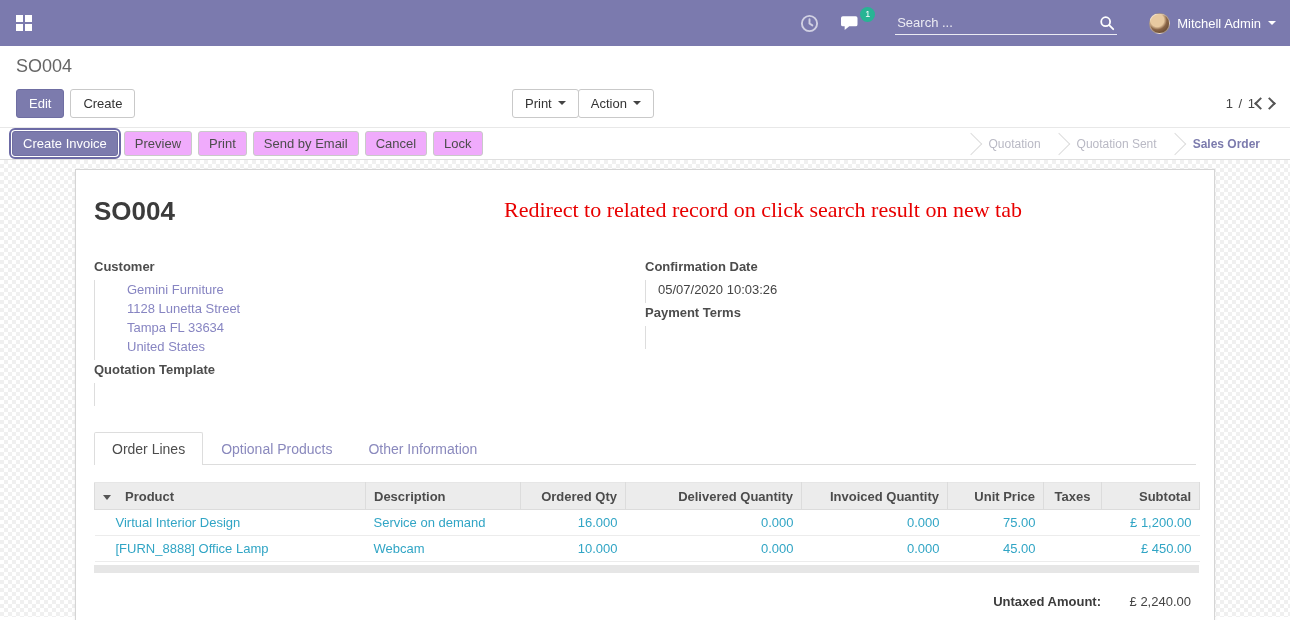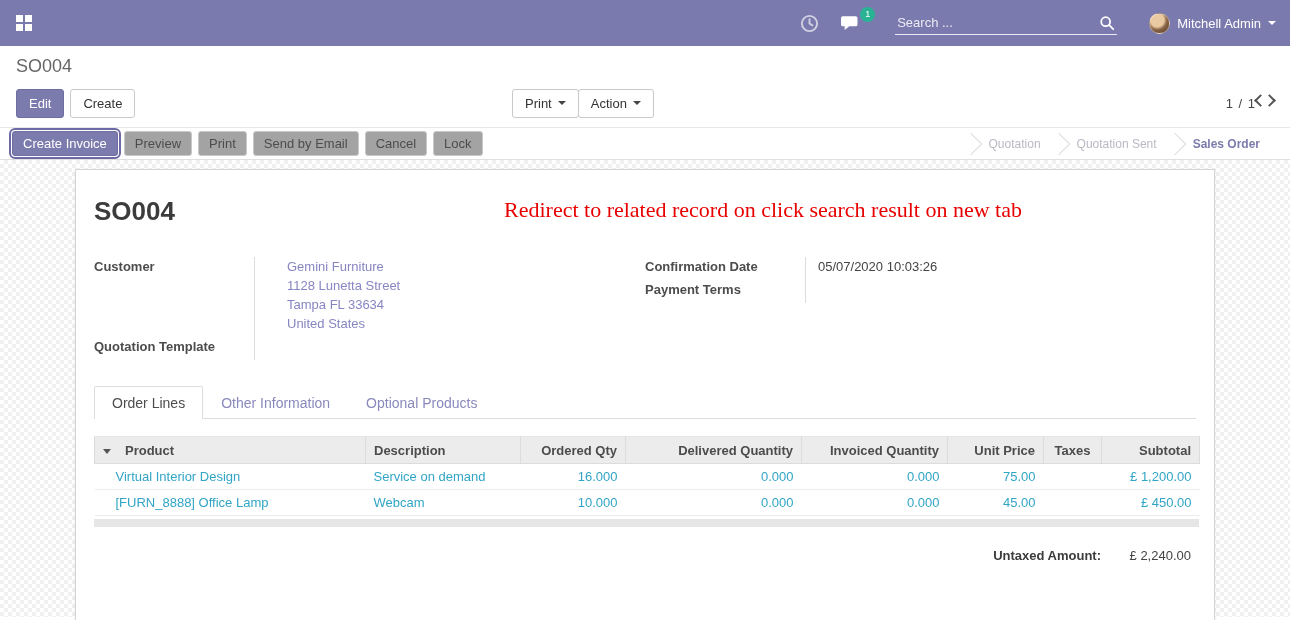--- a/index.html
+++ b/index.html
@@ -26,49 +26,49 @@
   .control-panel { padding: 10px 16px 8px; background: #fff; }
   .breadcrumb { font-size: 18px; color: #666; margin-bottom: 10px; }
   .cp-row { position: relative; display: flex; align-items: center; height: 32px; }
   .btn { display: inline-flex; align-items: center; gap: 6px; font-size: 13px; padding: 6px 12px; border: 1px solid #c9c9c9;
          border-radius: 3px; background: #fff; color: #333; cursor: pointer; font-family: "Liberation Sans", sans-serif; }
   .btn-primary { background: #7c7bad; border-color: #6f6ea2; color: #fff; }
   .btn-edit { margin-right: 6px; }
   .dropdown-group { position: absolute; left: 496px; display: flex; }
   .dropdown-group .btn + .btn { margin-left: -1px; }
   .caret-down-dark { width: 0; height: 0; border-left: 4px solid transparent; border-right: 4px solid transparent; border-top: 4px solid #444; }
-  .pager { margin-left: auto; display: flex; align-items: flex-start; }
+  .pager { margin-left: auto; display: flex; align-items: center; }
   .pager-value { font-size: 13px; color: #444; letter-spacing: 1px; }
   .chev { width: 9px; height: 9px; border-top: 2px solid #555; border-right: 2px solid #555; cursor: pointer; }
   .chev-left { transform: rotate(-135deg); }
   .chev-right { transform: rotate(45deg); }
 
   
   .status-bar { background: #fff; border-top: 1px solid #e8e8e8; border-bottom: 1px solid #dfdfdf; height: 33px;
                 display: flex; align-items: center; padding: 0 12px 0 12px; }
-  .sb-btn { font-size: 13px; padding: 4px 10px; margin-right: 6px; border: 1px solid #c9c9c9; border-radius: 3px; background: #a3a3a3; color: #4c4c4c; cursor: pointer; font-family: "Liberation Sans", sans-serif; }
+  .sb-btn { font-size: 13px; padding: 4px 10px; margin-right: 6px; border: 1px solid #c9c9c9; border-radius: 3px; background: #f0abfc; color: #4c4c4c; cursor: pointer; font-family: "Liberation Sans", sans-serif; }
   .sb-btn-primary { background: #7c7bad; border-color: #6f6ea2; color: #fff; outline: 2px solid #6c6aa5; outline-offset: 1px; }
   .statusbar-steps { margin-left: auto; display: flex; align-items: center; height: 100%; }
   .step { font-size: 12px; color: #b9b9c4; padding: 0 18px; display: flex; align-items: center; height: 100%; cursor: pointer; }
   .step.active { color: #7c7bad; font-weight: bold; }
   .step-sep { width: 16px; height: 16px; border-top: 1px solid #ddd; border-right: 1px solid #ddd; transform: rotate(45deg); margin: 0 -8px; flex: none; }
 
   
   .content { height: 457px; padding-top: 9px;
     background: #fff;
     background-image: conic-gradient(#f0f0f0 25%, #ffffff 25% 50%, #f0f0f0 50% 75%, #ffffff 75%);
     background-size: 8px 8px; }
   .sheet { width: 1140px; margin: 0 auto; background: #fff; border: 1px solid #d5d5d5; box-shadow: 0 1px 3px rgba(0,0,0,0.08);
            min-height: 600px; padding: 26px 18px 20px; position: relative; }
   .sheet-title { font-size: 26px; font-weight: bold; color: #3c3c3c; }
   .annotation { position: absolute; left: 428px; top: 27px; font-family: "Liberation Serif", serif; font-size: 22px; color: #e80000; white-space: nowrap; }
 
   .field-groups { display: flex; margin-top: 30px; }
   .field-col { width: 50%; }
-  .field-row { display: flex; }
+  .field-row { display: flex; flex-direction: column; }
   .field-label { width: 160px; flex: none; font-weight: bold; color: #4c4c4c; padding: 0 10px 4px 0; line-height: 19px; }
   .field-value { flex: 1; border-left: 1px solid #ddd; padding: 0 0 4px 12px; line-height: 19px; min-height: 23px; }
   .field-value.link a, .field-value .vline { color: #8785c2; text-decoration: none; display: block; cursor: pointer; margin-left: 20px; }
   .field-value.plain { color: #444; }
 
   
   .tabs { display: flex; border-bottom: 1px solid #ddd; margin-top: 26px; }
   .tab { font-size: 14px; padding: 8px 17px; color: #8a89bd; cursor: pointer; border: 1px solid transparent; border-bottom: none;
          border-radius: 2px 2px 0 0; margin-bottom: -1px; }
   .tab.active { color: #4c4c4c; background: #fff; border-color: #ddd; }
@@ -200,22 +200,22 @@
         </div>
         <div class="field-row">
           <div class="field-label">Payment Terms</div>
           <div class="field-value plain"></div>
         </div>
       </div>
     </div>
 
     <div class="tabs">
       <div class="tab active">Order Lines</div>
+      <div class="tab">Optional Products</div>
       <div class="tab">Other Information</div>
-      <div class="tab">Optional Products</div>
     </div>
 
     <div class="table-wrap">
       <table>
         <colgroup>
           <col style="width:271px">
             <col style="width:155px">
             <col style="width:105px">
             <col style="width:176px">
           <col style="width:146px">

